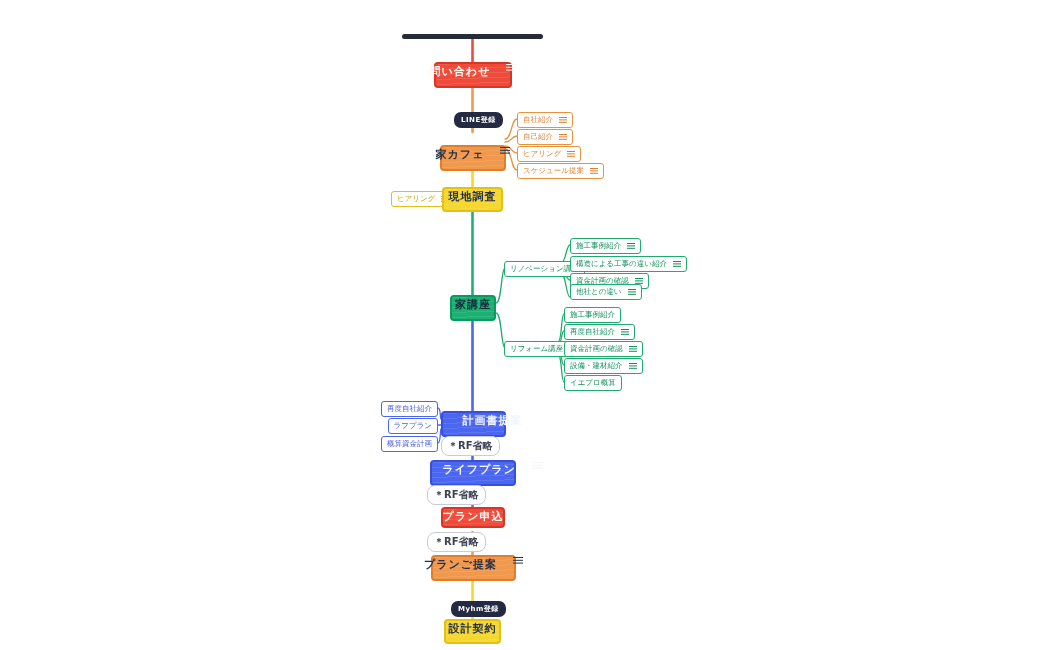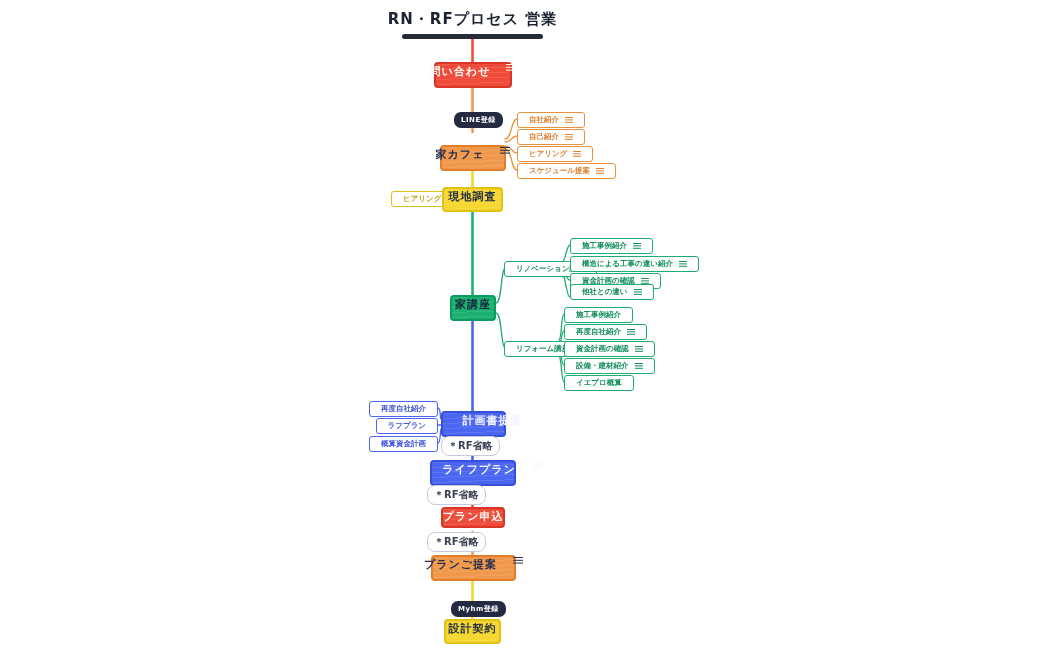--- a/index.html
+++ b/index.html
@@ -22,21 +22,21 @@
   .node.green {background-color:#1cb172;border:2px solid #0b9a5d;color:#14293c;}
   .node.blue  {background-color:#4b66f0;border:2px solid #3750dc;color:#f2f5ff;padding-left:38px;}
 
   .mi{display:inline-block;width:10px;height:8px;position:relative;flex:0 0 auto;}
   .mi::before{content:"";position:absolute;left:0;top:0;width:100%;height:1.4px;
               background:currentColor;box-shadow:0 2.8px 0 currentColor,0 5.6px 0 currentColor;}
   .note .mi{width:8px;height:7px;margin-left:2px;}
   .note .mi::before{height:1.1px;box-shadow:0 2.4px 0 currentColor,0 4.8px 0 currentColor;}
 
   .note{position:absolute;display:flex;align-items:center;gap:4px;background:#fff;
-        border-radius:3px;padding:2px 11px;font-size:7.5px;font-weight:bold;
+        border-radius:3px;padding:2px 5px;font-size:7.5px;font-weight:normal;
         white-space:nowrap;box-sizing:border-box;}
   .note.orange{border:1.2px solid #e8923c;color:#dd7f2d;}
   .note.yellow{border:1.2px solid #dfc01a;color:#bfa30c;}
   .note.green {border:1.2px solid #1ead70;color:#128f5b;}
   .note.blue  {border:1.2px solid #4b66f0;color:#4458da;}
 
   .badge{position:absolute;background:#232a42;color:#fefefe;font-size:7px;font-weight:bold;
          padding:3px 7px;border-radius:7px;white-space:nowrap;letter-spacing:.5px;}
   .skip{position:absolute;background:#fff;border:1px solid #c7ccda;color:#3c4254;
         font-size:10px;font-weight:bold;padding:2px 6px;border-radius:8px;white-space:nowrap;}
@@ -81,21 +81,20 @@
       <path d="M558 354 C562 354, 561 382, 564 382"></path>
     </g>
 
     <g stroke="#4b66f0" stroke-width="1.3" fill="none" stroke-linecap="round">
       <path d="M438 408 C441 408, 440 419, 441 419"></path>
       <path d="M438 425 L441 425"></path>
       <path d="M438 443 C441 443, 440 429, 441 429"></path>
     </g>
   </svg>
 
-  <div class="title">RN・RFプロセス 営業</div>
   <div class="titlebar"></div>
 
   <div class="node red" style="left:434px;top:62px;width:78px;height:26px;">
     <span>問い合わせ</span>
     <span class="mi"></span>
   </div>
 
   <div class="badge" style="left:454px;top:112px;border-radius:7px;">LINE登録</div>
 
   <div class="node orange" style="left:440px;top:145px;width:66px;height:26px;">

